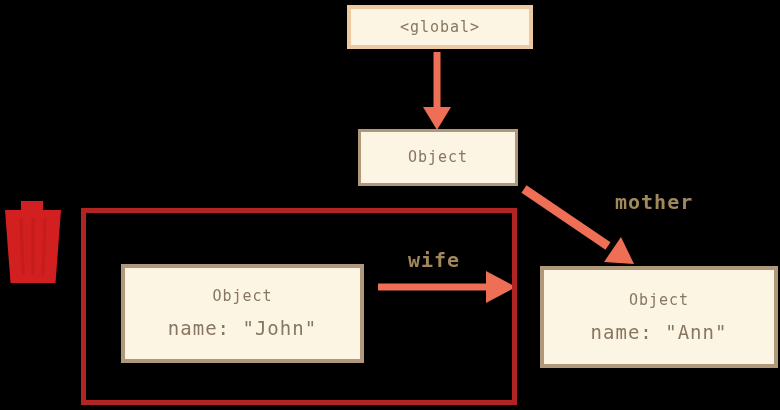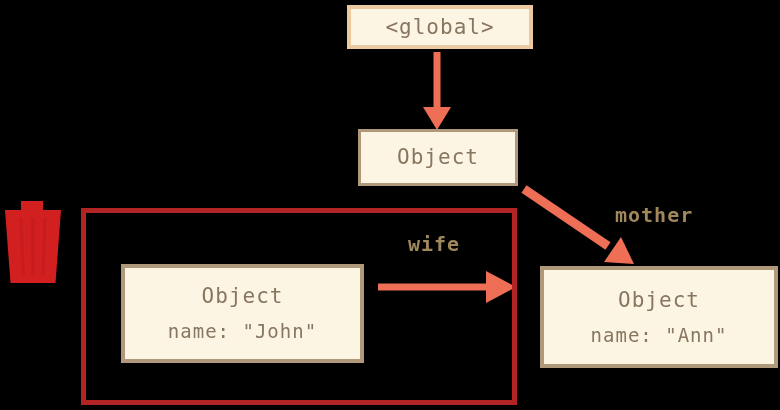--- a/index.html
+++ b/index.html
@@ -33,21 +33,21 @@
     position: absolute;
     background: var(--paper);
     color: var(--ink);
     display: flex;
     flex-direction: column;
     align-items: center;
     justify-content: center;
     text-align: center;
     letter-spacing: 1px;
   }
-  .node .title { font-size: 21px; line-height: 1; }
+  .node .title { font-size: 15px; line-height: 1; }
   .node .prop  { font-size: 19px; line-height: 1; margin-top: 15px; }
 
   .node-global {
     left: 347px; top: 5px; width: 186px; height: 44px;
     border: 4px solid var(--border-light);
     font-size: 23px;
   }
   .node-family {
     left: 358px; top: 129px; width: 160px; height: 57px;
     border: 3px solid var(--border-dark);
@@ -71,22 +71,22 @@
 
   .edge-label {
     position: absolute;
     color: var(--label);
     font-weight: bold;
     font-size: 20px;
     letter-spacing: 1px;
     white-space: nowrap;
   }
   .label-family { left: 325px; top: 76px; }
-  .label-wife   { left: 408px; top: 232px; }
-  .label-mother { left: 598px; top: 203px; padding-left: 17px; }
+  .label-wife   { left: 408px; top: 248px; }
+  .label-mother { left: 598px; top: 190px; padding-left: 17px; }
 
   .trash { position: absolute; left: 4px; top: 201px; }
   .trash-fill { fill: var(--trash); }
   .trash-stripe { stroke: var(--trash-stripe); stroke-width: 3; opacity: .55; fill: none; }
 </style>
 </head>
 <body>
 
 <div class="stage">
 

